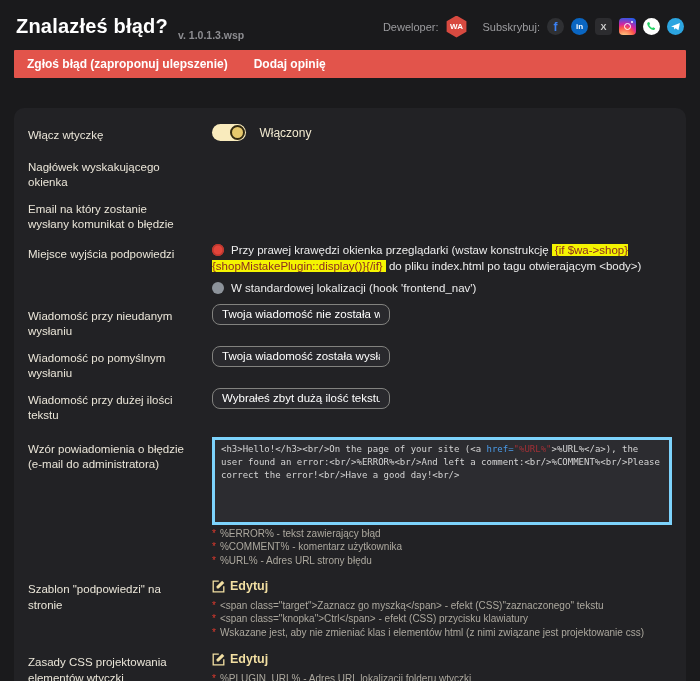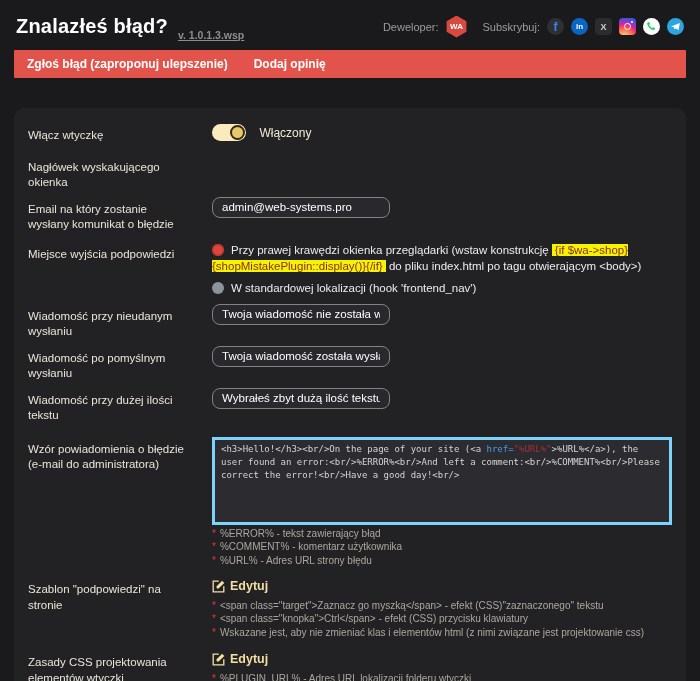--- a/index.html
+++ b/index.html
@@ -6,21 +6,21 @@
   html,body { margin:0; padding:0; }
   body {
     width:700px; height:681px;
     background:#1a1a1c;
     font-family:"Liberation Sans","DejaVu Sans",sans-serif;
     overflow:hidden;
   }
   
   .header { display:flex; align-items:center; padding:12px 16px 9px 16px; }
   .title { color:#ffffff; font-size:20px; font-weight:bold; letter-spacing:.2px; }
-  .version { color:#8d8d91; font-size:10.5px; font-weight:bold; margin-left:10px; margin-top:17px;text-decoration:underline; }
+  .version { color:#8d8d91; font-size:10.5px; font-weight:bold; margin-left:10px; margin-top:17px; }
   .header-right { margin-left:auto; display:flex; align-items:center; gap:7px; }
   .meta-label { color:#9c9c9f; font-size:11px; }
   .subscribe { margin-left:8px; }
   .wa-badge {
     width:22px; height:22px; background:#d84a40; color:#fff;
     clip-path:polygon(50% 0,95% 26%,95% 74%,50% 100%,5% 74%,5% 26%);
     font-size:8px; font-weight:bold; display:flex; align-items:center; justify-content:center;
   }
   .sicon { width:17px; height:17px; border-radius:50%; display:flex; align-items:center; justify-content:center; cursor:pointer; }
   .sicon b { font-style:normal; }
@@ -120,23 +120,20 @@
       <span class="toggle-state">Włączony</span>
     </div>
   </div>
 
   <div class="row">
     <div class="row-label">Nagłówek wyskakującego okienka</div>
   </div>
 
   <div class="row" style="margin-bottom:9px;">
     <div class="row-label">Email na który zostanie wysłany komunikat o błędzie</div>
-    <div class="row-control">
-      <input class="text-input" type="text" value="admin@web-systems.pro" style="">
-    </div>
   </div>
 
   <div class="row" style="margin-bottom:8px;">
     <div class="row-label">Miejsce wyjścia podpowiedzi</div>
     <div class="row-control">
       <div class="radio-option">
         <span class="radio radio-checked"></span><span>Przy prawej krawędzi okienka przeglądarki (wstaw konstrukcję </span><span class="code-hl">{if $wa-&gt;shop}{shopMistakePlugin::display()}{/if}</span><span> do pliku index.html po tagu otwierającym &lt;body&gt;)</span>
       </div>
       <div class="radio-option" style="margin-bottom:0;">
         <span class="radio radio-unchecked"></span><span>W standardowej lokalizacji (hook 'frontend_nav')</span>

